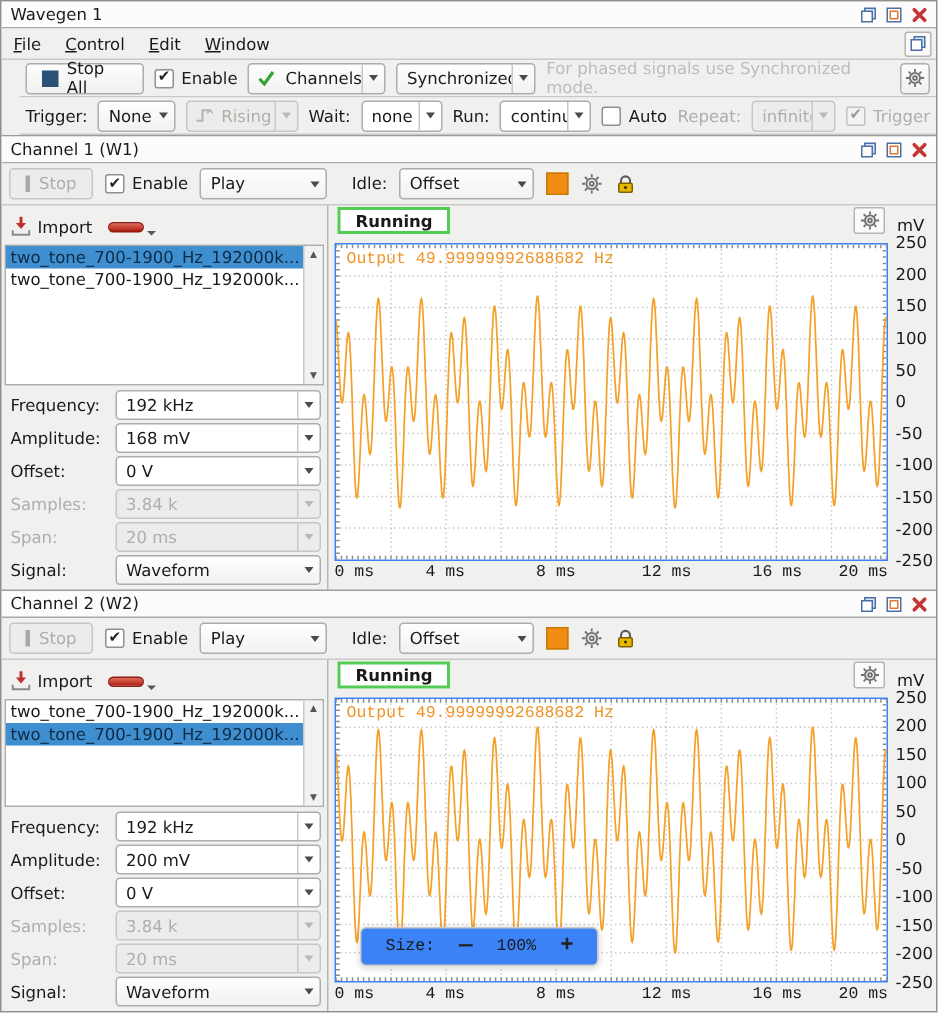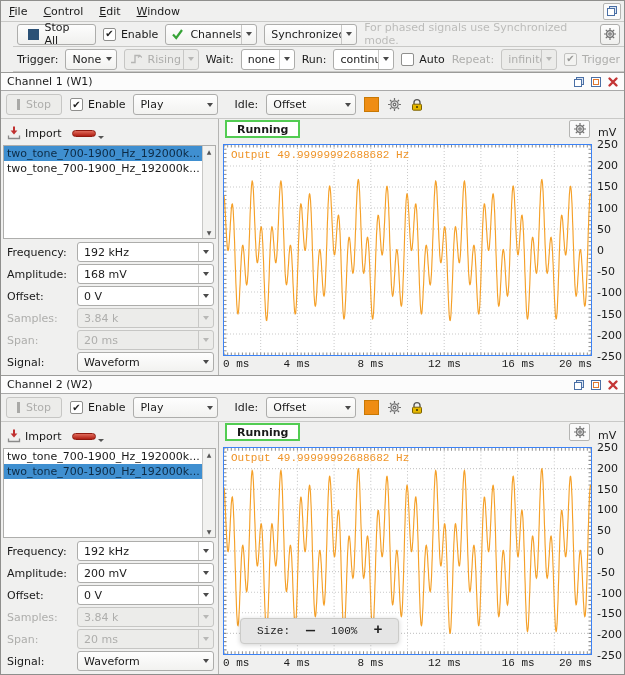--- a/index.html
+++ b/index.html
@@ -74,28 +74,50 @@
   .yunit { grid-column:2; grid-row:1; display:flex; align-items:center; justify-content:flex-start; padding-left:6px; }
   .plot-box { grid-column:1; grid-row:2; position:relative; border:1px solid #3b82f6; background:#fff; min-height:0;font-family:Liberation Mono, monospace; }
   .plot-box svg { position:absolute; inset:0; width:100%; height:100%; display:block; }
   .annot { position:absolute; top:4px; left:7px; color:#ef9428; white-space:nowrap; pointer-events:none; }
   .ylabels { grid-column:2; grid-row:2; position:relative; }
   .ylabels span { position:absolute; left:5px; transform:translateY(-50%); white-space:nowrap; }
   .xlabels { grid-column:1; grid-row:3; position:relative; }
   .xlabels span { position:absolute; top:2px; white-space:nowrap;font-family:Liberation Mono, monospace; }
 
   
-  .size-popup { position:absolute; left:16px; bottom:10px; background:#e5e5e5; border:1px solid #cbcbc9; border-radius:4px; box-shadow:0 1px 5px rgba(0,0,0,.18); display:flex; align-items:center; gap:16px; padding:6px 16px; z-index:5; }
+  .size-popup { position:absolute; left:16px; bottom:10px; background:#3b82f6; border:1px solid #cbcbc9; border-radius:4px; box-shadow:0 1px 5px rgba(0,0,0,.18); display:flex; align-items:center; gap:16px; padding:6px 16px; z-index:5; }
   .size-popup .zbtn { font-size:15px; font-weight:bold; color:#222; cursor:default; line-height:12px; }
 </style>
 </head>
 <body>
 
 <div class="window">
 
+  <div class="titlebar">
+    <span class="tb-title">Wavegen 1</span>
+    <span class="winbtns">
+      <span class="wbtn">
+          <svg width="12" height="12">
+            <rect x="3.5" y="1.5" width="7" height="7" fill="#dbe6f4" stroke="#4a6fa5"></rect>
+            <rect x="1.5" y="3.5" width="7" height="7" fill="#fff" stroke="#4a6fa5"></rect>
+          </svg>
+        </span>
+      <span class="wbtn">
+          <svg width="12" height="12">
+            <rect x="1.5" y="1.5" width="9" height="9" fill="#fff" stroke="#4a6fa5"></rect>
+            <rect x="3.5" y="3.5" width="5" height="5" fill="none" stroke="#e07830"></rect>
+          </svg>
+        </span>
+      <span class="wbtn">
+          <svg width="12" height="12">
+            <path d="M2.5 2.5 L9.5 9.5 M9.5 2.5 L2.5 9.5" stroke="#c43535" stroke-width="2.4" stroke-linecap="round"></path>
+          </svg>
+        </span>
+    </span>
+  </div>
 
   <div class="menubar">
     <span class="menu-item">File</span>
     <span class="menu-item">Control</span>
     <span class="menu-item">Edit</span>
     <span class="menu-item">Window</span>
     <span class="spacer"></span>
     <span class="dockbtn">
         <svg width="12" height="12">
           <rect x="3.5" y="1.5" width="7" height="7" fill="#dbe6f4" stroke="#4a6fa5"></rect>

